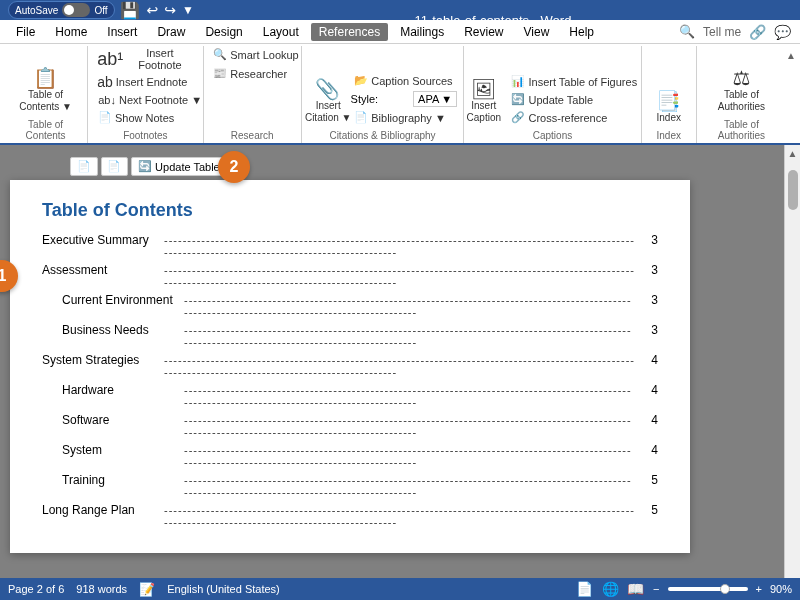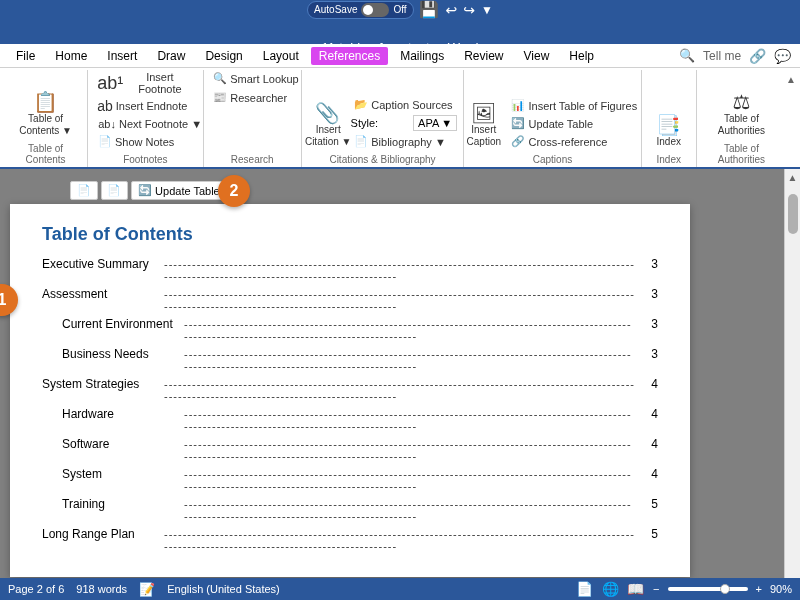--- a/index.html
+++ b/index.html
@@ -2,48 +2,47 @@
 <html><head>
   <meta charset="utf-8">
   <style>
     * { box-sizing: border-box; margin: 0; padding: 0; }
     body { font-family: 'Segoe UI', Arial, sans-serif; font-size: 12px; background: #f0f0f0; width: 800px; height: 600px; overflow: hidden; }
 
     
     .title-bar {
       background: #2b579a;
       color: white;
-      height: 44px;
+      height: 20px;
       display: flex;
       align-items: center;
       justify-content: space-between;
       padding: 0 8px;
       font-size: 12px;
-      flex-direction: column;
     }
     .title-bar-left { display: flex; align-items: center; gap: 6px; }
     .title-bar-center { flex: 1; text-align: center; font-size: 13px; margin-top: 21px; }
     .title-bar-right { display: flex; align-items: center; gap: 8px; }
     .title-btn { color: white; cursor: pointer; font-size: 14px; padding: 2px 6px; }
     .autosave-badge { background: #1e4080; border: 1px solid #4a7abe; border-radius: 10px; padding: 1px 6px; font-size: 10px; display: flex; align-items: center; gap: 4px; }
     .toggle-off { background: #666; border-radius: 8px; width: 28px; height: 14px; display: inline-block; position: relative; }
     .toggle-off::after { content: ''; position: absolute; width: 10px; height: 10px; background: white; border-radius: 50%; top: 2px; left: 2px; }
 
     
     .menu-bar {
       background: white;
       height: 24px;
       display: flex;
       align-items: center;
       padding: 0 8px;
       border-bottom: 1px solid #d0d0d0;
       gap: 4px;
     }
     .menu-item { padding: 2px 8px; cursor: pointer; font-size: 12px; border-radius: 2px; }
-    .menu-item.active { background: #d946ef; color: white; }
+    .menu-item.active { background: #737373; color: white; }
 
     
     .ribbon {
       background: white;
       border-bottom: 2px solid #2b579a;
       padding: 4px 4px 0;
       display: flex;
       gap: 0;
     }
     .ribbon-group {

